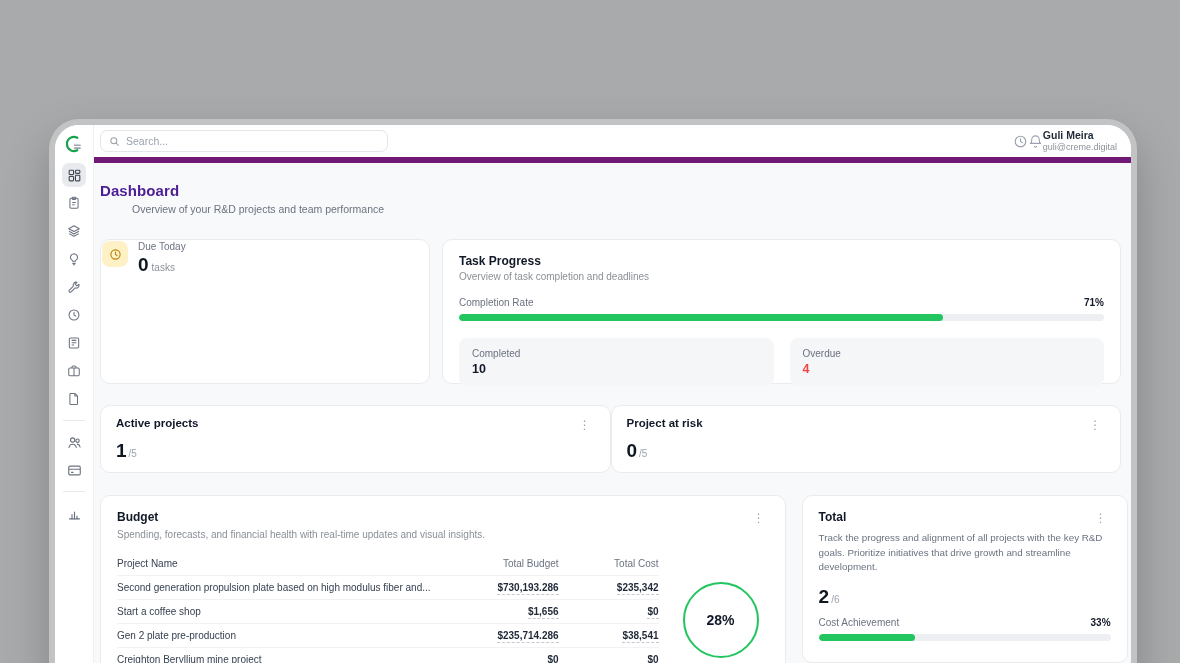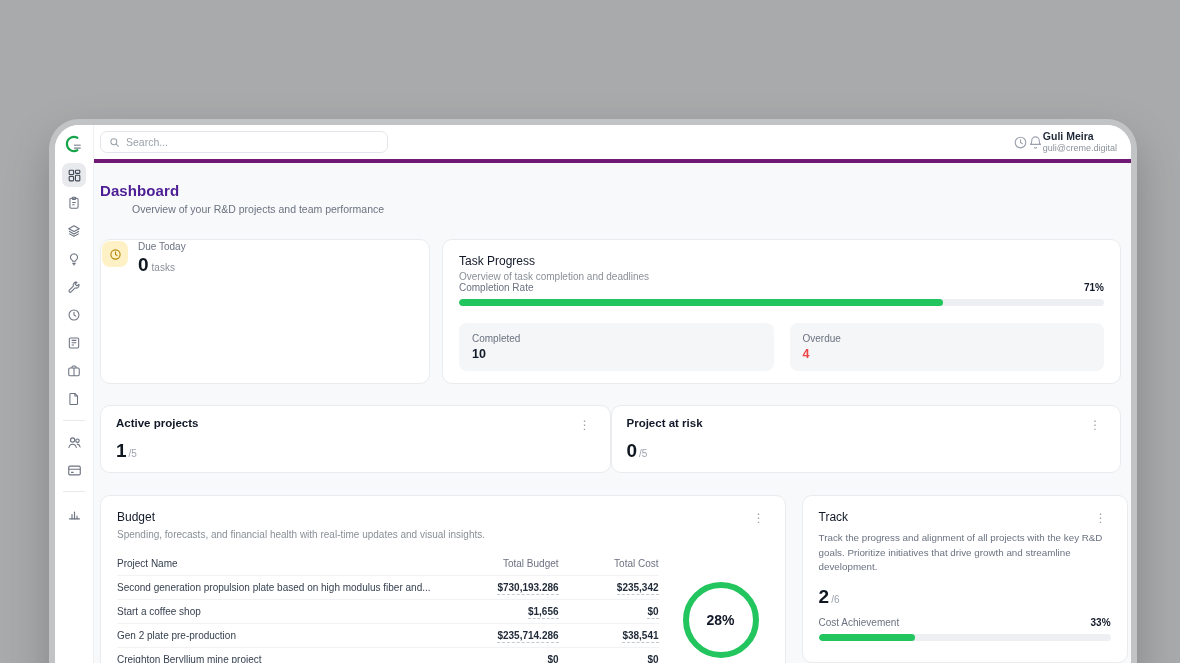--- a/index.html
+++ b/index.html
@@ -16,51 +16,51 @@
   .sidebar { width:39px; background:#fff; border-right:1px solid #eef0f2; display:flex;
              flex-direction:column; align-items:center; padding:9px 0 12px; flex-shrink:0; }
   .logo { margin-bottom:9px; }
   .s-item { width:24px; height:24px; border-radius:7px; display:flex; align-items:center;
             justify-content:center; color:#6b7280; margin-bottom:4px; cursor:pointer; }
   .s-item.active { background:#e9eaed; color:#3f4854; }
   .s-div { width:22px; height:1px; background:#e7e9ec; margin:5px 0 9px; }
 
   
   .main { flex:1; display:flex; flex-direction:column; min-width:0; }
-  .topbar { height:38px; background:#fff; border-bottom:4px solid #701a75; display:flex;
+  .topbar { height:38px; background:#fff; border-bottom:6px solid #701a75; display:flex;
             align-items:center; padding:0 14px 0 6px; flex-shrink:0; }
   .search { width:288px; height:22px; border:1px solid #e2e5e9; border-radius:7px;
             display:flex; align-items:center; gap:6px; padding:0 8px; background:#fff;
             color:#9aa2ab; font-size:10.5px; }
   .topbar-right { margin-left:auto; display:flex; align-items:center; gap:0; color:#9ca3af; }
   .user { text-align:left; line-height:1.25; }
   .user-name { font-size:10.5px; font-weight:bold; color:#1f2937; }
   .user-email { font-size:9px; color:#8b929b; }
 
   .content { flex:1; background:#f8f9fa; padding:19px 10px 0 6px; overflow:hidden; }
   .page-title { font-size:15px; font-weight:bold; color:#4c1d95; letter-spacing:.1px; }
   .page-sub { font-size:10.5px; color:#6b7280; margin-top:4px;margin-left:32px; }
 
   .card { background:#fff; border:1px solid #e9ebee; border-radius:10px; }
-  .card-title { font-size:12px; font-weight:normal; color:#111827; }
+  .card-title { font-size:12px; font-weight:bold; color:#111827; }
   .card-sub { font-size:10px; color:#8a9097; margin-top:3px; }
   .kebab { color:#9aa1a9; font-size:12px; line-height:1; cursor:pointer; padding:2px 4px; }
   .title-row { display:flex; justify-content:space-between; align-items:flex-start; }
 
   .row1 { margin-top:24px; display:flex; gap:12px; }
   .due-card { width:330px; height:145px; padding:1px; display:flex; gap:10px; }
   .due-icon { width:26px; height:26px; border-radius:8px; background:#fdf1c5; display:flex;
               align-items:center; justify-content:center; color:#b88207; flex-shrink:0; }
   .due-label { font-size:10px; color:#6b7280; }
   .due-value-row { margin-top:2px; }
   .big-num { font-size:19px; font-weight:800; color:#0f1720; }
   .small-unit { font-size:10px; color:#8a9097; margin-left:3px; }
 
   .task-card { flex:1; height:145px; padding:14px 16px; }
-  .cr-row { display:flex; justify-content:space-between; align-items:flex-end; }
+  .cr-row { display:flex; justify-content:space-between; align-items:flex-end; margin-top:15px; }
   .cr-label { font-size:10px; color:#6b7280; }
   .cr-pct { font-size:10px; font-weight:bold; color:#111827; }
   .bar { height:7px; background:#edeff2; border-radius:5px; overflow:hidden; margin-top:6px; }
   .bar-fill { height:100%; background:#22c55e; border-radius:5px; }
   .tp-stats { display:flex; gap:16px; margin-top:17px; }
   .tp-box { flex:1; background:#f5f6f8; border-radius:8px; padding:10px 13px; }
   .tp-box-label { font-size:10px; color:#6b7280; }
   .tp-box-value { font-size:12.5px; font-weight:800; color:#111827; margin-top:3px; }
   .tp-box-value.danger { color:#ef4444; }
 
@@ -78,21 +78,21 @@
            padding:6px 0; font-size:10px; }
   .t-head { color:#6b7280; }
   .t-name { flex:1; color:#374151; padding-right:10px; white-space:nowrap; overflow:hidden;
             text-overflow:ellipsis; }
   .t-budget { width:118px; text-align:right; }
   .t-cost { width:100px; text-align:right; }
   .amount { font-weight:bold; color:#1f2937; border-bottom:1px dashed #c3c9d0;
             padding-bottom:1px; cursor:pointer; }
   .gauge-wrap { width:96px; display:flex; align-items:flex-start; justify-content:center;
                 padding-top:30px; flex-shrink:0; }
-  .gauge { width:76px; height:76px; border:6px solid #22c55e; border-radius:50%;
+  .gauge { width:76px; height:76px; border:2px solid #22c55e; border-radius:50%;
            display:flex; align-items:center; justify-content:center;
            font-size:14px; font-weight:800; color:#111827; background:#fff; }
 
   .goals-card { width:326px; height:168px; padding:14px 16px; flex-shrink:0; }
   .goals-desc { font-size:9.8px; color:#6b7280; line-height:1.5; margin-top:5px; }
   .goals-value-row { margin-top:11px; }
   .ga-row { display:flex; justify-content:space-between; align-items:flex-end; margin-top:9px; }
 
   svg { display:block; }
 </style>
@@ -332,21 +332,21 @@
               <div class="gauge-wrap">
                 <div class="gauge">
                   <span>28%</span>
                 </div>
               </div>
             </div>
           </div>
 
           <div class="card goals-card">
             <div class="title-row">
-              <span class="card-title">Track</span>
+              <span class="card-title">Total</span>
               <span class="kebab">⋮</span>
             </div>
             <div class="goals-desc">Track the progress and alignment of all projects with the key R&amp;D goals. Prioritize initiatives that drive growth and streamline development.</div>
             <div class="goals-value-row">
               <span class="big-num">2</span><span class="frac">/6</span>
             </div>
             <div class="ga-row">
               <span class="cr-label">Cost Achievement</span>
               <span class="cr-pct">33%</span>
             </div>

